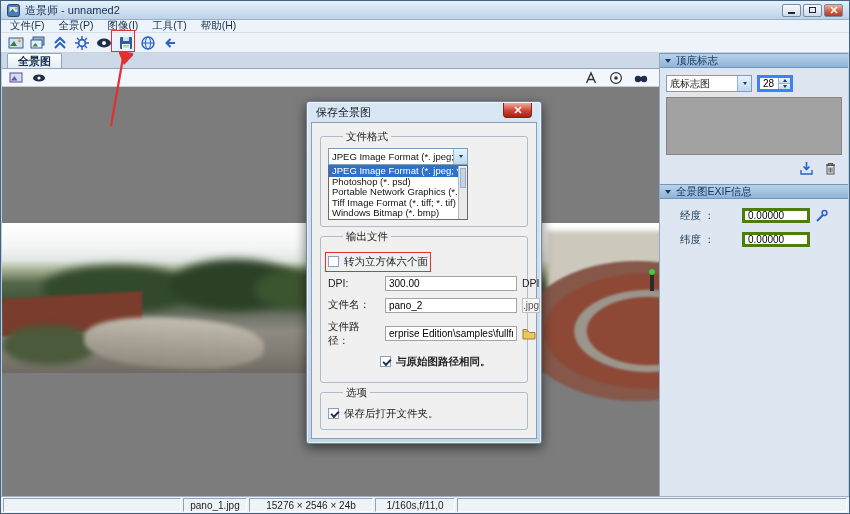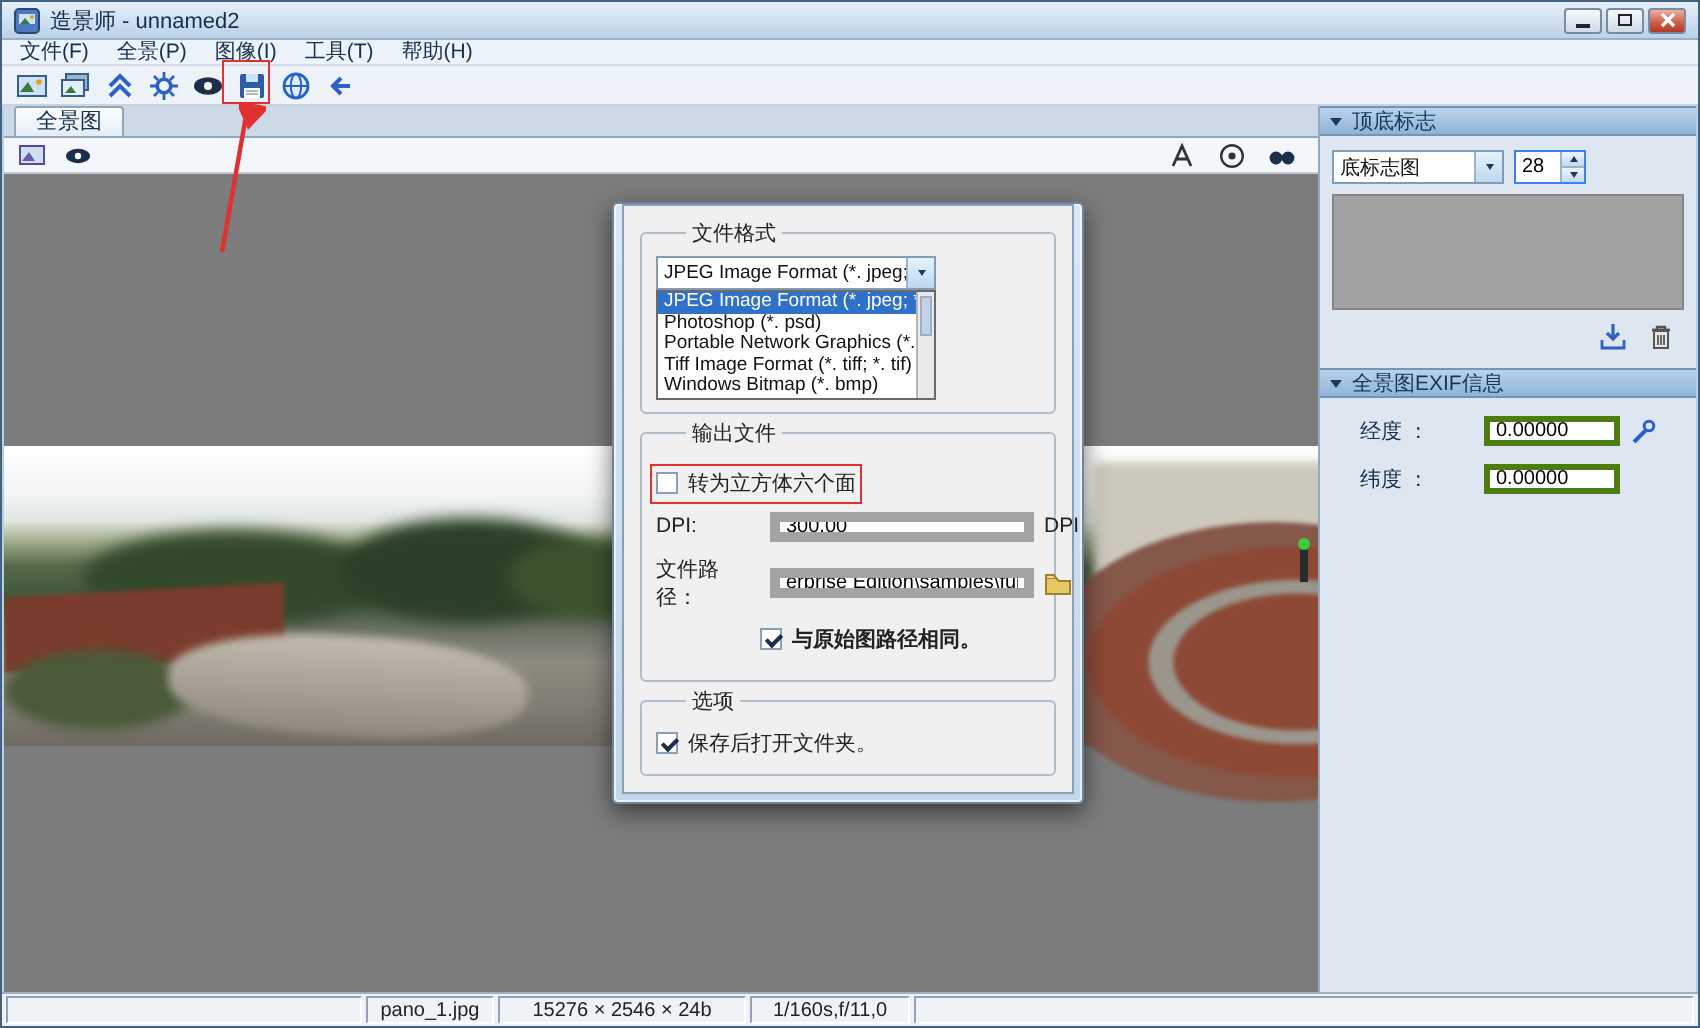--- a/index.html
+++ b/index.html
@@ -27,21 +27,21 @@
   
   .toolbar { height:20px; display:flex; align-items:center; background:#eef3fa; border-bottom:1px solid #c8d4e0; padding-left:4px; }
   .tbtn { width:22px; height:18px; display:inline-flex; align-items:center; justify-content:center; }
   .tbtn svg { width:16px; height:16px; }
 
   
   .main { position:absolute; top:52px; bottom:17px; left:1px; right:1px; display:flex; }
   .left { width:701px; display:flex; flex-direction:column; }
   .tabrow { height:16px; background:#cdd9e7; border-bottom:1px solid #8fa6bd; display:flex; align-items:flex-end; padding-left:5px; }
   .tab { height:15px; padding:0 10px; background:linear-gradient(#ffffff,#e4ecf5); border:1px solid #8fa6bd; border-bottom:none;
-         border-radius:2px 2px 0 0; font-size:11px; display:flex; align-items:flex-end; color:#15304e; }
+         border-radius:2px 2px 0 0; font-size:11px; display:flex; align-items:flex-start; color:#15304e;font-weight:bold; }
   .canvas-toolbar { height:18px; background:#f3f6fa; border-bottom:1px solid #c2cdd8; display:flex; align-items:center; padding:0 6px; gap:7px; position:relative; }
   .ct-icon { width:16px; height:14px; display:inline-flex; align-items:center; justify-content:center; }
   .ct-icon svg { width:14px; height:14px; }
   .ct-right { position:absolute; right:10px; top:0; height:18px; display:flex; align-items:center; gap:9px; }
 
   .canvas { flex:1; background:#7c7c7c; position:relative; overflow:hidden; }
   .pano { position:absolute; top:136px; left:0; width:701px; height:150px;
           background:linear-gradient(180deg,#ffffff 0%,#f3f5f6 16%,#e0e6e2 25%,#a8b394 31%,#55684a 40%,#3f5438 52%,#6e7468 62%,#8d8a80 72%,#817d74 86%,#6f6b62 100%); }
   .pano > div { position:absolute; }
   .p-tree1 { left:40px; top:42px; width:150px; height:48px; background:#33492c; border-radius:50%; filter:blur(4px); }
@@ -63,21 +63,21 @@
   .tri-down { width:0; height:0; border-left:3.5px solid transparent; border-right:3.5px solid transparent; border-top:4.5px solid #1c3a5c; }
   .tri-up   { width:0; height:0; border-left:3.5px solid transparent; border-right:3.5px solid transparent; border-bottom:4.5px solid #1c3a5c; }
   .tri-down.t3 { border-left-width:2.5px; border-right-width:2.5px; border-top-width:3.5px; }
   .tri-up.t3   { border-left-width:2.5px; border-right-width:2.5px; border-bottom-width:3.5px; }
 
   .logo-controls { display:flex; gap:5px; margin:7px 6px 5px; }
   .combo { position:relative; height:17px; background:#fff; border:1px solid #7f9db9; display:flex; align-items:center; font-size:10px; padding-left:3px; overflow:hidden; }
   .combo-sm { width:86px; }
   .combo-btn { position:absolute; right:0; top:0; bottom:0; width:14px; display:flex; align-items:center; justify-content:center;
                background:linear-gradient(#e8f2fc,#bcd8f0); border-left:1px solid #9ab4cc; }
-  .spinbox { position:relative; width:36px; height:17px; background:#fff; border:1px solid #3b82f6; display:flex; }
+  .spinbox { position:relative; width:36px; height:17px; background:#fff; border:3px solid #3b82f6; display:flex; }
   .spin-input { width:22px; border:none; outline:none; font-size:10px; padding-left:3px; font-family:inherit; background:transparent; }
   .spin-btns { position:absolute; right:0; top:0; bottom:0; width:12px; display:flex; flex-direction:column; border-left:1px solid #9ab4cc; }
   .spin-btns > div { flex:1; display:flex; align-items:center; justify-content:center; background:linear-gradient(#eef5fc,#c4daf0); }
   .spin-btns > div + div { border-top:1px solid #9ab4cc; }
 
   .preview-box { margin:2px 6px; height:58px; background:#a2a2a2; border:1px solid #858585; }
   .panel-iconrow { display:flex; justify-content:flex-end; gap:9px; margin:6px 10px 8px; }
   .panel-iconrow span { width:15px; height:15px; display:inline-flex; }
 
   .exif-row { display:flex; align-items:center; gap:4px; margin:9px 20px; }
@@ -107,21 +107,21 @@
 
   .combo-lg { width:140px; }
   .dd-list { width:140px; border:1px solid #6a6a6a; background:#fff; position:relative; }
   .dd-item { height:10.5px; line-height:10.5px; font-size:9.5px; padding-left:3px; padding-right:11px; white-space:nowrap; overflow:hidden; color:#111; }
   .dd-item.selected { background:#2f71c9; color:#fff; }
   .dd-scroll { position:absolute; right:0; top:0; bottom:0; width:9px; background:#e9e9e9; border-left:1px solid #b5b5b5; }
   .dd-thumb { position:absolute; left:1px; right:1px; top:2px; height:20px; background:#c3d3e6; border:1px solid #9ab0c8; }
 
   .drow { display:flex; align-items:center; gap:5px; margin:7px 0; font-size:10.5px; color:#222; }
   .dlabel { width:52px; flex:none; }
-  .dinput { width:132px; height:15px; border:5px solid #a3a3a3; font-size:10px; padding:0 3px; font-family:inherit; }
+  .dinput { width:132px; height:15px; border:1px solid #a3a3a3; font-size:10px; padding:0 3px; font-family:inherit; }
   .ext-box { width:26px; height:15px; border:1px solid #c0c0c0; background:#f5f5f5; color:#555; font-size:10px;
              display:flex; align-items:center; justify-content:center; }
   .cb { width:11px; height:11px; background:#fff; border:1px solid #8aa0b8; position:relative; flex:none; }
   .cb.checked::after { content:""; position:absolute; left:1.5px; top:1.5px; width:6px; height:3px;
                        border-left:2px solid #1c2f4a; border-bottom:2px solid #1c2f4a; transform:rotate(-45deg); }
   .ann-red { outline:1px solid #e03030; outline-offset:2px; display:inline-flex; align-items:center; gap:5px; }
   .indent { margin-left:52px;font-weight:bold; }
 
   .btnrow { display:flex; justify-content:center; gap:15px; margin-top:11px; }
   .btn { width:44px; height:17px; font-size:10.5px; color:#111; border:1px solid #8a99a8; border-radius:3px;
@@ -346,20 +346,23 @@
 
   <div class="status">
     <div class="scell sc0"></div>
     <div class="scell sc1">pano_1.jpg</div>
     <div class="scell sc2">15276 × 2546 × 24b</div>
     <div class="scell sc3">1/160s,f/11,0</div>
     <div class="scell sc4"></div>
   </div>
 
   <div class="dialog">
+    <div class="dialog-title">
+      <span>保存全景图</span>
+    </div>
     <div class="dialog-close">
       <svg viewBox="0 0 8 8" width="8" height="8">
           <path d="M1 1 L7 7 M7 1 L1 7" stroke="#fff" stroke-width="1.6"></path>
         </svg>
     </div>
     <div class="dialog-body">
 
       <div class="group">
         <span class="gtitle">文件格式</span>
         <div class="combo combo-lg">
@@ -387,20 +390,25 @@
             <span class="cb"></span>
             <span>转为立方体六个面</span>
           </span>
         </div>
         <div class="drow">
           <span class="dlabel">DPI:</span>
           <input class="dinput" value="300.00" style="">
           <span>DPI</span>
         </div>
         <div class="drow">
+          <span class="dlabel">文件名：</span>
+          <input class="dinput" value="pano_2" style="">
+          <span class="ext-box">.jpg</span>
+        </div>
+        <div class="drow">
           <span class="dlabel">文件路径：</span>
           <input class="dinput" value="erprise Edition\samples\fullframe6+X" style="">
           <span class="mini-icon">
             <svg viewBox="0 0 14 14">
                 <path d="M1 4 H6 L7.5 5.5 H13 V12 H1 Z" fill="#e8c860" stroke="#a08030"></path>
                 <path d="M1 4 V2.5 H5 L6 4" fill="#f2da8a" stroke="#a08030"></path>
               </svg>
           </span>
         </div>
         <div class="drow indent">

